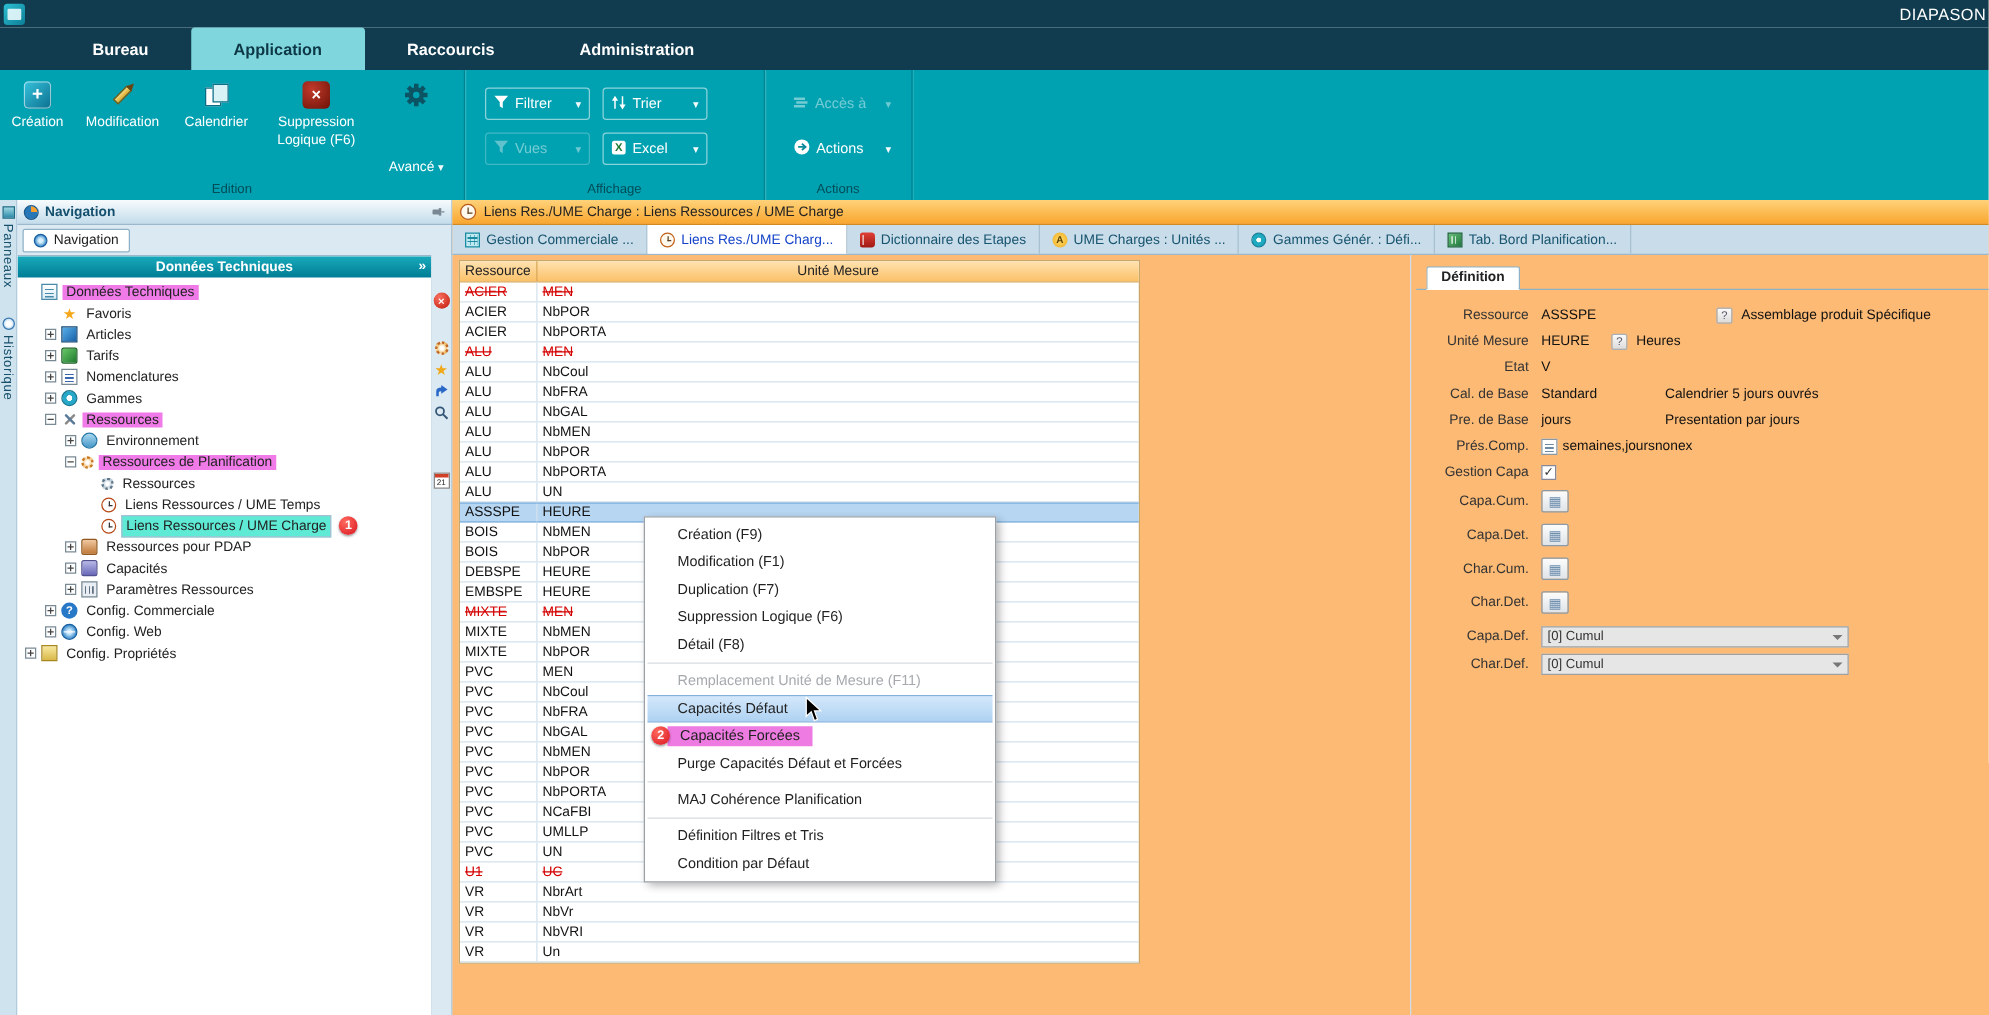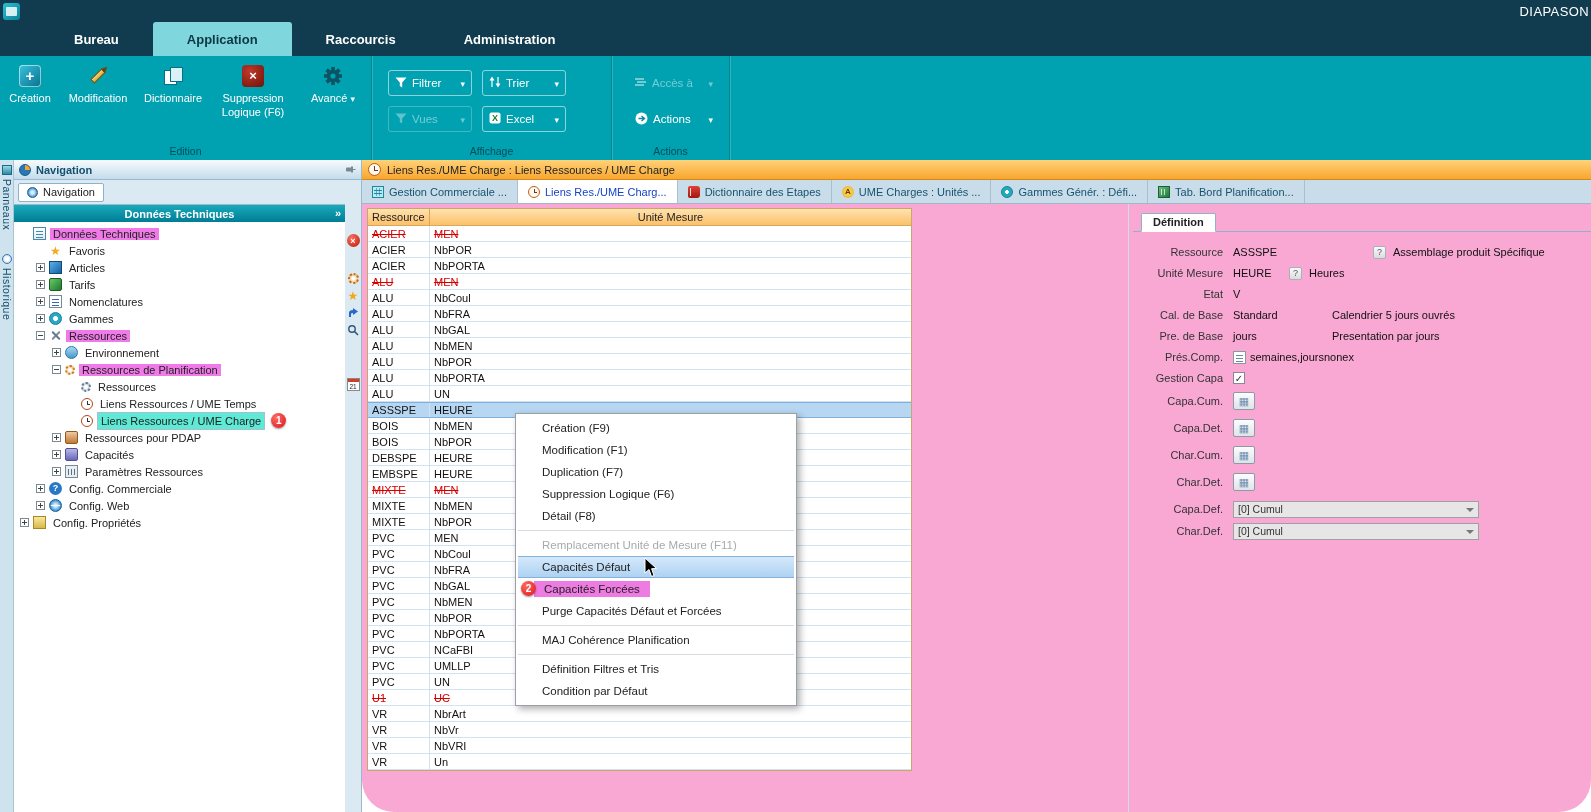--- a/index.html
+++ b/index.html
@@ -20,21 +20,21 @@
   
   .ribbon{position:absolute;left:0;top:56px;width:100%;height:104px;background:#00a1b1;display:flex;}
   .rgroup{position:relative;height:100%;border-right:1px solid rgba(0,70,80,.3);box-shadow:1px 0 0 rgba(255,255,255,.18);flex:none;}
   .g-edition{width:372px;}
   .g-affichage{width:240px;}
   .g-actions{width:118px;}
   .rgroup-label{position:absolute;bottom:3px;left:0;right:0;text-align:center;font-size:10.5px;color:#014d58;}
   .big-btns{display:flex;padding:7px 6px 0 6px;gap:8px;}
   .big-btn{display:flex;flex-direction:column;align-items:center;gap:5px;padding-top:2px;color:#fff;font-size:11px;text-align:center;line-height:1.25;}
   .w48{width:48px}.w72{width:72px}.w62{width:62px}.w82{width:82px}
-  .bb-label-row{display:flex;align-items:center;gap:3px;}
+  .bb-label-row{display:flex;align-items:center;gap:3px;margin-top:36px;}
   .bi{width:22px;height:22px;position:relative;display:flex;align-items:center;justify-content:center;}
   .bi-create{background:linear-gradient(135deg,#37c4de,#0b6f8e);border-radius:4px;box-shadow:inset 0 0 0 1px rgba(255,255,255,.55);color:#fff;font-size:15px;font-weight:bold;}
   .bi-create::after{content:"+";}
   .pencil{width:16px;height:6px;background:linear-gradient(#f8d878,#d8a830);border:1px solid #7a5a10;transform:rotate(-45deg);position:relative;}
   .pencil::after{content:"";position:absolute;right:-6px;top:-1px;border-left:6px solid #6a4410;border-top:3px solid transparent;border-bottom:3px solid transparent;}
   .bi-dup::before{content:"";position:absolute;left:2px;top:5px;width:11px;height:13px;background:#fff;border:1px solid #0c6e86;}
   .bi-dup::after{content:"";position:absolute;left:8px;top:2px;width:11px;height:13px;background:#d8f2f6;border:1px solid #0c6e86;}
   .bi-del{background:radial-gradient(circle at 35% 30%,#c0392b,#6e1206);border-radius:4px;color:#fff;font-size:13px;font-weight:bold;}
   .bi-del::after{content:"×";}
   .caret::after{content:"▾";font-size:9px;color:rgba(255,255,255,.95);}
@@ -113,21 +113,21 @@
   .t-flower{margin-top:26px;width:11px;height:11px;border:2px dotted #c06828;border-radius:50%;background:radial-gradient(#fff 30%,#e8a838);}
   .t-star{margin-top:5px;color:#f0a818;font-size:12px;}
   .t-star::after{content:"★";}
   .t-arrow{margin-top:4px;}
   .t-mag{margin-top:4px;}
   .t-cal{margin-top:42px;border:1px solid #888;background:#fff;position:relative;font-size:6.5px;color:#222;overflow:hidden;}
   .t-cal::before{content:"";position:absolute;top:0;left:0;right:0;height:3px;background:#d04028;}
   .t-cal span{margin-top:3px;}
 
   
-  .main{position:absolute;left:362px;top:160px;right:0;bottom:0;background:#f9a8d4;border-radius:32px;}
+  .main{position:absolute;left:362px;top:160px;right:0;bottom:0;background:#fdba74;}
   .main-title{position:absolute;left:0;top:0;right:0;height:20px;background:linear-gradient(#ffd27a,#f9a62e);display:flex;align-items:center;gap:6px;padding-left:6px;font-size:11px;color:#222;border-bottom:1px solid #d08a20;}
   .mt-ico{width:13px;height:13px;border-radius:50%;border:1px solid #b85818;background:#fff8ec;position:relative;flex:none;}
   .mt-ico::before{content:"";position:absolute;left:5px;top:2px;width:1px;height:5px;background:#604020;}
   .mt-ico::after{content:"";position:absolute;left:5px;top:6px;width:4px;height:1px;background:#604020;}
   .doc-tabs{position:absolute;left:0;top:20px;right:0;height:24px;background:#c9dcea;display:flex;align-items:stretch;border-bottom:1px solid #9cb8ca;}
   .doc-tab{display:flex;align-items:center;gap:5px;padding:0 10px;font-size:11px;color:#17546e;border-right:1px solid #a8c0d0;white-space:nowrap;}
   .doc-tab.active{background:#fff;color:#1544c8;}
   .dt-ico{width:12px;height:12px;flex:none;position:relative;}
   .dt-grid{border:1px solid #1a8aa0;background:#bfe8f0;}
   .dt-grid::after{content:"";position:absolute;inset:1px;background:repeating-linear-gradient(0deg,transparent 0 2px,#1a8aa0 2px 3px),repeating-linear-gradient(90deg,transparent 0 2px,rgba(26,138,160,.6) 2px 3px);}
@@ -211,21 +211,21 @@
         <div>Création</div>
       </div>
       <div class="big-btn w72">
         <div class="bi">
             <div class="pencil"></div>
           </div>
         <div>Modification</div>
       </div>
       <div class="big-btn w62">
         <div class="bi bi-dup"></div>
-        <div>Dictionnaire</div>
+        <div>Calendrier</div>
       </div>
       <div class="big-btn w82">
         <div class="bi bi-del"></div>
         <div>Suppression Logique (F6)</div>
       </div>
       <div class="big-btn w62">
         <div class="bi">
           <svg width="20" height="20" viewBox="-10 -10 20 20">
               <g fill="#0c5364">
                 <rect x="-1.8" y="-9" width="3.6" height="18"></rect>

